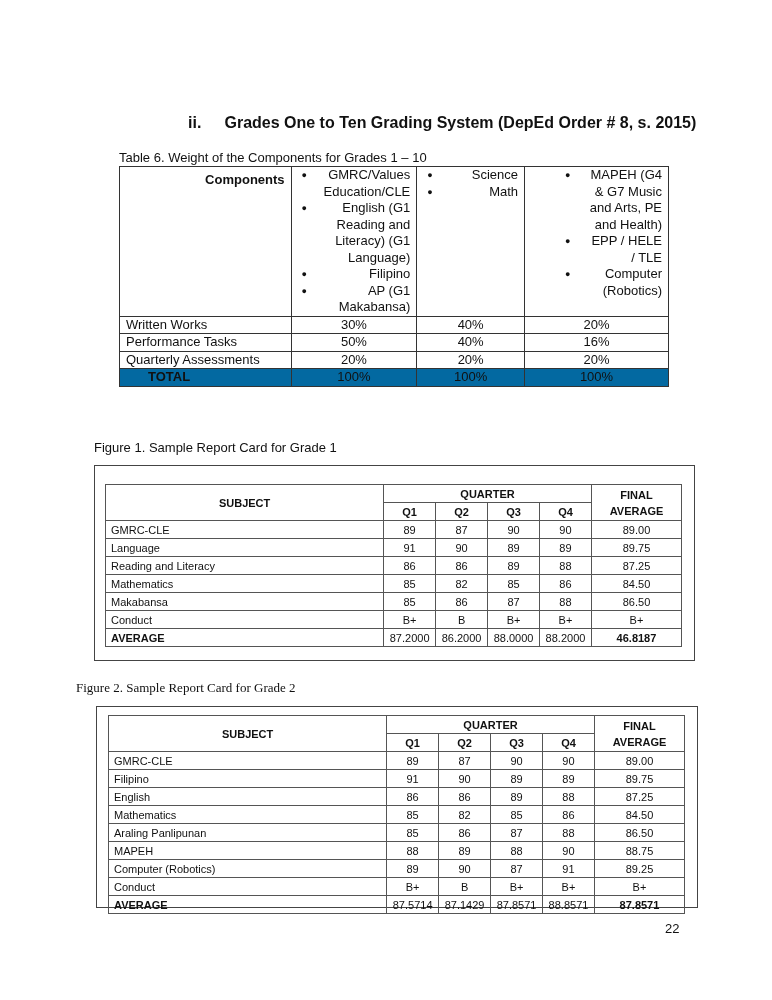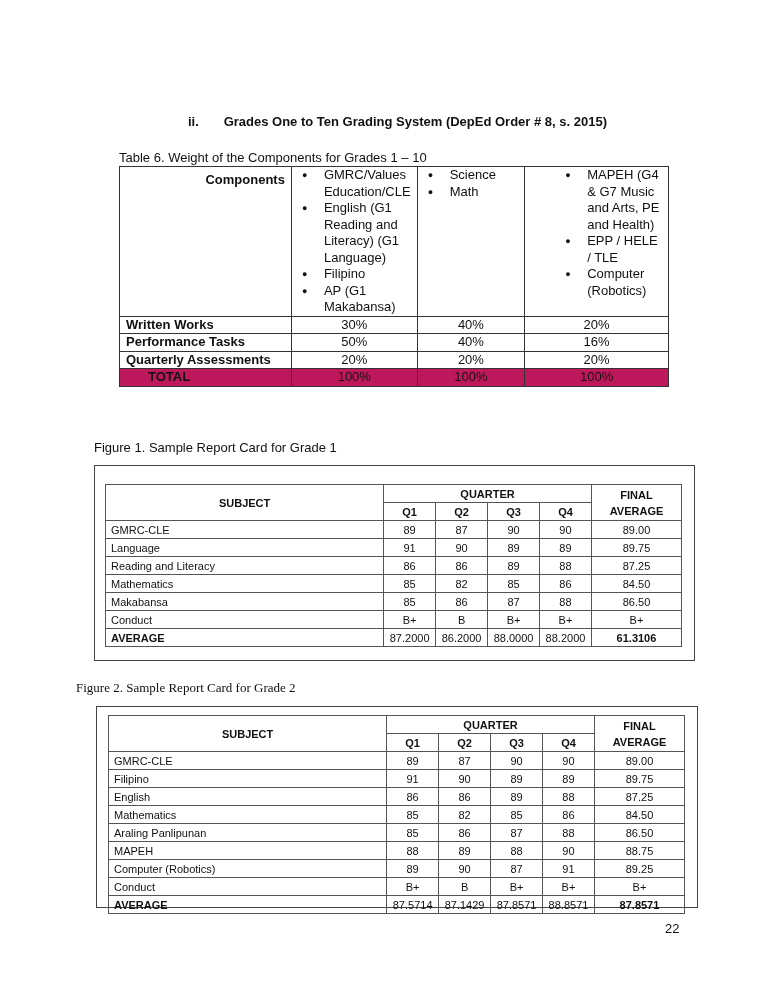--- a/index.html
+++ b/index.html
@@ -1,39 +1,39 @@
 <!DOCTYPE html>
 <html><head>
 <meta charset="utf-8">
 <style>
   html, body { margin: 0; padding: 0; background: #ffffff; }
   body { width: 772px; height: 1000px; position: relative; overflow: hidden;
          font-family: "Liberation Sans", "DejaVu Sans", sans-serif; color: #111; }
   .abs { position: absolute; }
 
-  .section-heading { left: 188px; top: 114px; font-size: 13px; font-weight: bold; white-space: nowrap; }
+  .section-heading { left: 188px; top: 114px; font-size: 16px; font-weight: bold; white-space: nowrap; }
   .section-heading .num { display: inline-block; width: 32px; }
 
   .table-caption { left: 119px; top: 150px; font-size: 13px; }
 
   table { border-collapse: collapse; }
   .weights { left: 119px; top: 166px; width: 550px; font-size: 13px; }
   .weights td, .weights th { border: 1.3px solid #333; padding: 0 6px; vertical-align: top; line-height: 16.5px; }
   .weights th { font-weight: bold; }
   .weights .col0 { width: 184px; }
   .weights .col1 { width: 108px; }
   .weights .col2 { width: 102px; }
   .weights .col3 { width: 106px; padding-left: 36px; }
   .weights ul { list-style: none; margin: 0; padding: 0; }
-  .weights li { position: relative; padding-left: 26px; }
+  .weights li { position: relative; padding-left: 26px; text-align: right; }
   .weights li::before { content: "\25CF"; position: absolute; left: 4px; top: 0; font-size: 9px; }
   .weights .head-cell { text-align: right; padding-top: 5px; }
-  .weights .row-label { font-weight: bold; }
+  .weights .row-label { font-weight: normal; }
   .weights .val { text-align: center; }
-  .weights .total-row td { background: #be185d; }
+  .weights .total-row td { background: #0369a1; }
   .weights .total-label { padding-left: 28px; font-weight: bold; }
 
   .fig-caption { font-size: 13px; }
   .fig1-caption { left: 94px; top: 440px; }
   .fig2-caption { left: 76px; top: 680px; font-family: Liberation Serif, serif; }
 
   .fig-box { border: 1.5px solid #444; background: #fff; }
   .fig1-box { left: 94px; top: 465px; width: 599px; height: 194px; }
   .fig2-box { left: 96px; top: 706px; width: 600px; height: 200px; }
 
@@ -180,21 +180,21 @@
         <td class="num">B+</td>
       </tr>
     </tbody>
   <tbody>
       <tr>
     <td class="subj bold">AVERAGE</td>
     <td class="num">87.2000</td>
     <td class="num">86.2000</td>
     <td class="num">88.0000</td>
     <td class="num">88.2000</td>
-    <td class="num bold">61.3106</td>
+    <td class="num bold">46.8187</td>
   </tr>
 </tbody>
   </table>
 
 <div class="abs fig-caption fig2-caption">Figure 2. Sample Report Card for Grade 2</div>
 <div class="abs fig-box fig2-box"></div>
 <table class="abs report report2">
   <tbody>
       <tr>
     <th class="c-subj" rowspan="2" style="height:34px">SUBJECT</th>

